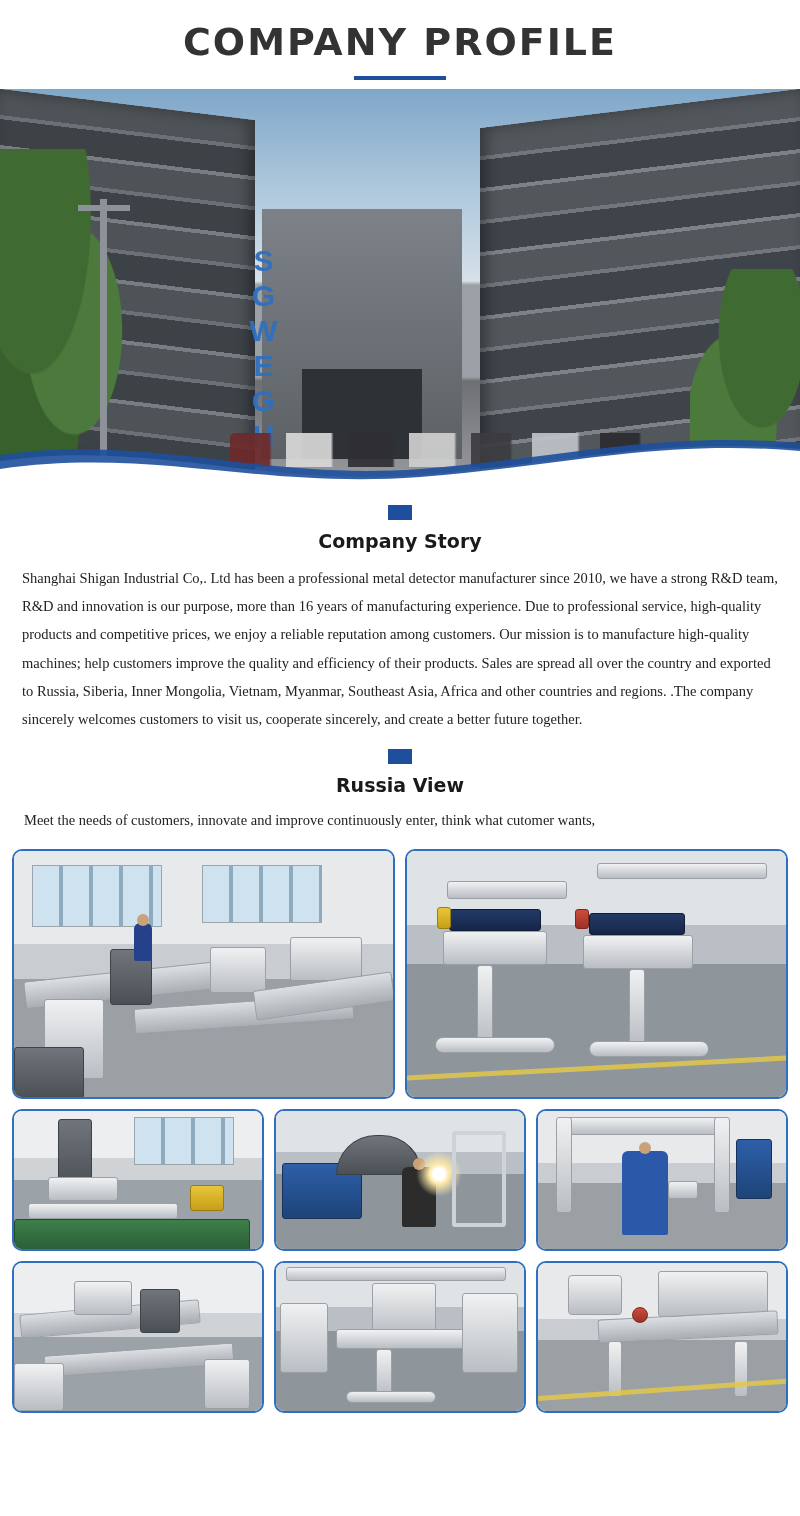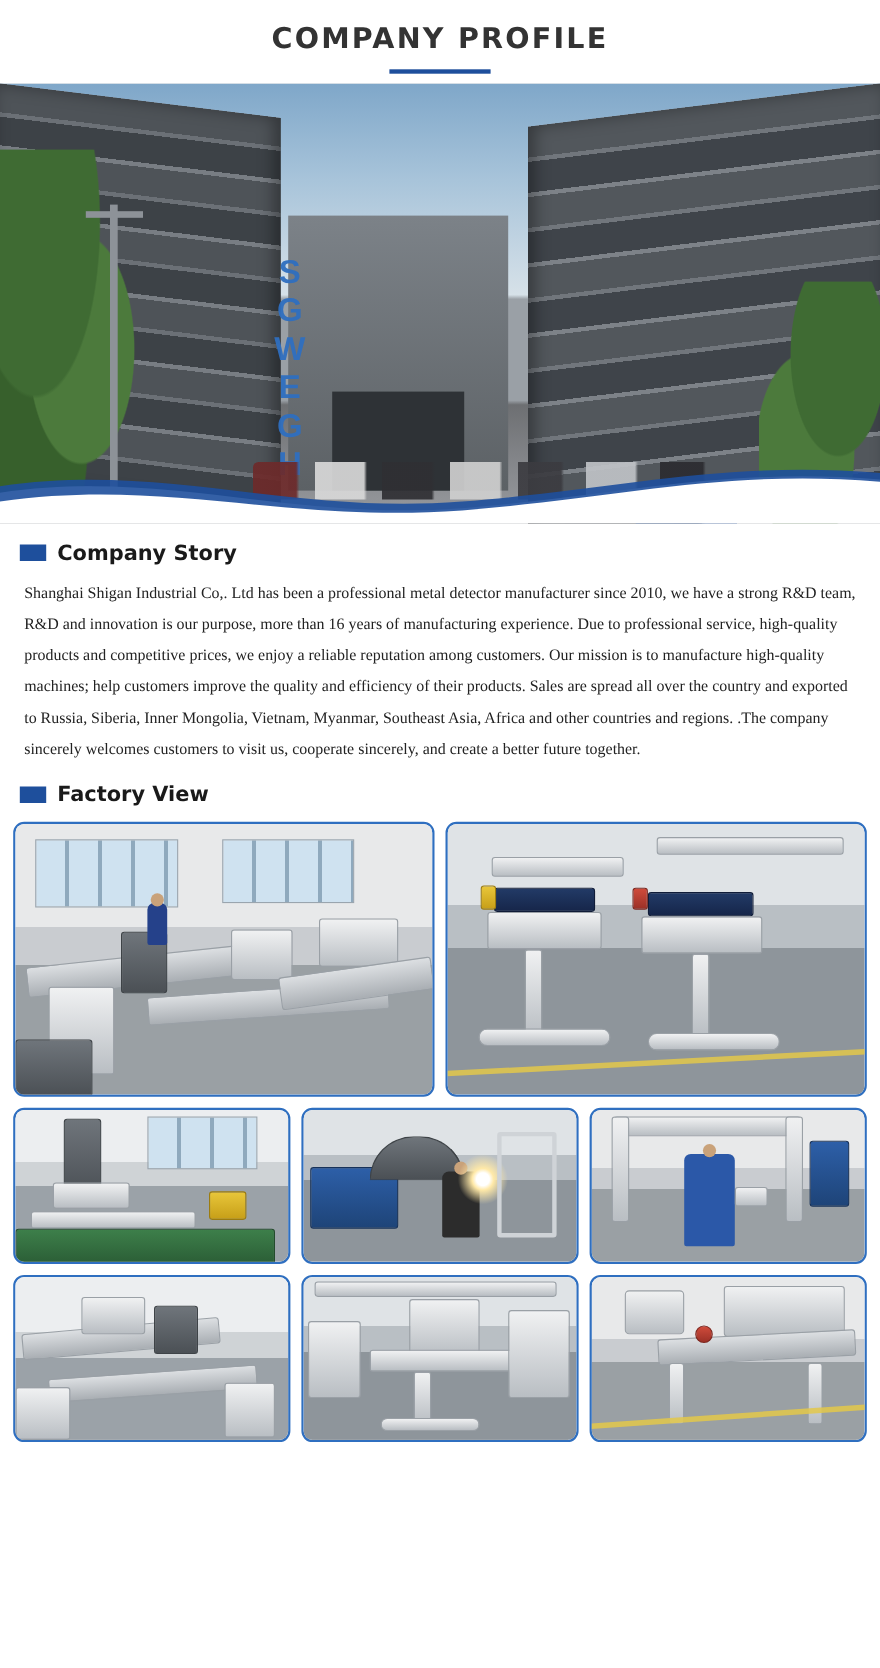--- a/index.html
+++ b/index.html
@@ -17,21 +17,21 @@
     position: relative;
   }
 
   
   .page-header {
     padding-top: 22px;
     text-align: center;
   }
   .page-title {
     font-family: "DejaVu Sans", sans-serif;
-    font-size: 26px;
+    font-size: 38px;
     font-weight: bold;
     letter-spacing: 2px;
     color: #333333;
     line-height: 1.1;
   }
   .title-underline {
     width: 92px;
     height: 4px;
     background: #1e4f9c;
     margin: 12px auto 0 auto;
@@ -195,20 +195,21 @@
 
   
   .section {
     padding: 0 18px;
   }
   .section-head {
     display: flex;
     align-items: center;
     gap: 10px;
     margin-top: 16px;
+    flex-direction: column;
   }
   .blue-square {
     width: 24px;
     height: 15px;
     background: #1e4f9c;
     flex: 0 0 auto;
   }
   .section-title {
     font-family: "DejaVu Sans", sans-serif;
     font-size: 19px;
@@ -346,22 +347,23 @@
   <div class="section-head">
     <span class="blue-square"></span>
     <span class="section-title">Company Story</span>
   </div>
   <p class="body-text">Shanghai Shigan  Industrial Co,. Ltd has been a professional metal detector manufacturer since 2010, we have a strong R&amp;D team, R&amp;D and innovation is our purpose, more than 16 years of manufacturing experience. Due to professional service, high-quality products and competitive prices, we enjoy a reliable reputation among customers. Our mission is to manufacture high-quality machines; help customers improve the quality and efficiency of their products. Sales are spread all over the country and exported to Russia, Siberia, Inner Mongolia, Vietnam, Myanmar, Southeast Asia, Africa and other countries and regions. .The company sincerely welcomes customers to visit us, cooperate sincerely, and create a better future together.</p>
 </div>
 
 <div class="section">
   <div class="section-head">
     <span class="blue-square"></span>
-    <span class="section-title">Factory View</span>
-  </div>
+    <span class="section-title">Russia View</span>
+  </div>
+  <p class="factory-text">Meet the needs of customers, innovate and improve continuously enter, think what cutomer wants,</p>
 </div>
 
 <div class="grid">
 
   <div class="row row-1">
     <div class="photo">
       <div class="ph-inner floor-a">
         <div class="window-strip" style="left:18px; top:14px; width:130px; height:62px;"></div>
         <div class="window-strip" style="left:188px; top:14px; width:120px; height:58px;"></div>
         <div class="mach belt" style="left:10px; top:120px; width:200px; height:28px; transform:rotate(-6deg);"></div>

